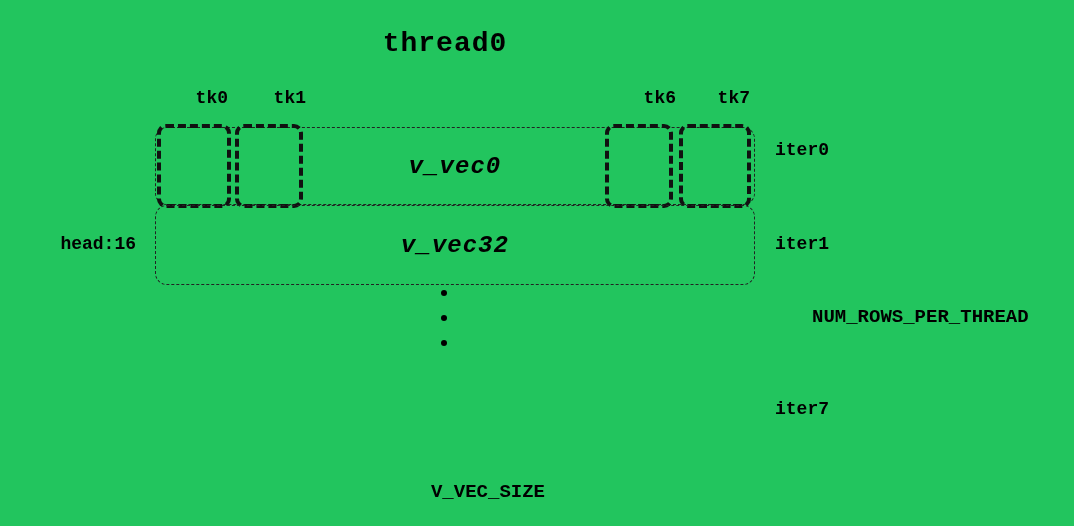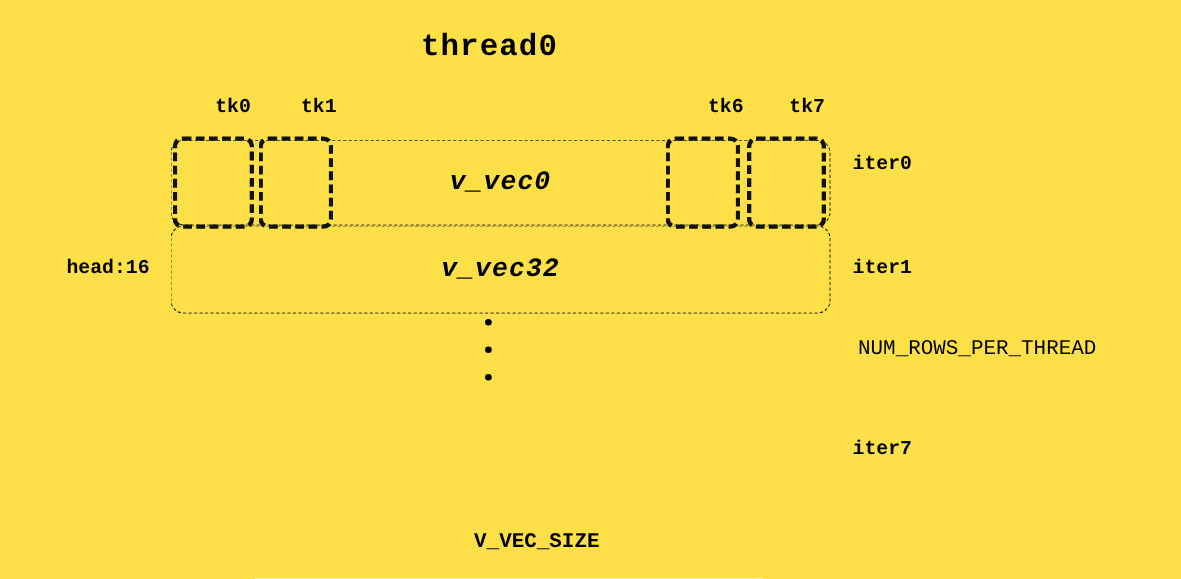--- a/index.html
+++ b/index.html
@@ -4,21 +4,21 @@
 <style>
   html, body {
     margin: 0;
     padding: 0;
     background: #ffffff;
   }
   #stage {
     position: relative;
     width: 1074px;
     height: 526px;
-    background: #fde047;
+    background: #22c55e;
     color: #000000;
     font-family: "Liberation Mono", "DejaVu Sans Mono", monospace;
     overflow: hidden;
   }
   .abs { position: absolute; }
 
   .diagram-title {
     left: 300px; top: 28px; width: 290px;
     text-align: center;
     font-size: 28px;
@@ -77,23 +77,23 @@
     gap: 19px;
     align-items: center;
   }
   .v-ellipsis .dot {
     width: 6px; height: 6px;
     background: #000;
     border-radius: 50%;
   }
 
   .num-rows-label {
-    left: 780px; top: 306px; width: 250px;
+    left: 812px; top: 306px; width: 250px;
     font-size: 19px;
-    font-weight: normal;
+    font-weight: bold;
   }
 
   .vec-size-label {
     left: 345px; top: 481px; width: 200px;
     text-align: right;
     font-size: 19px;
     font-weight: bold;
   }
 </style>
 </head>

